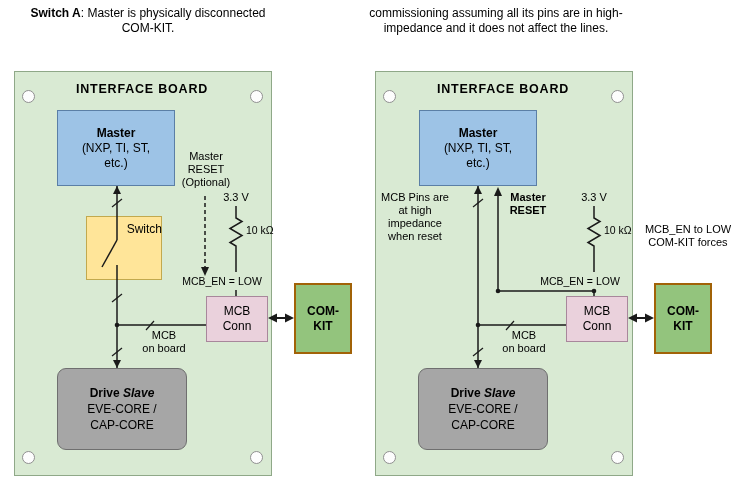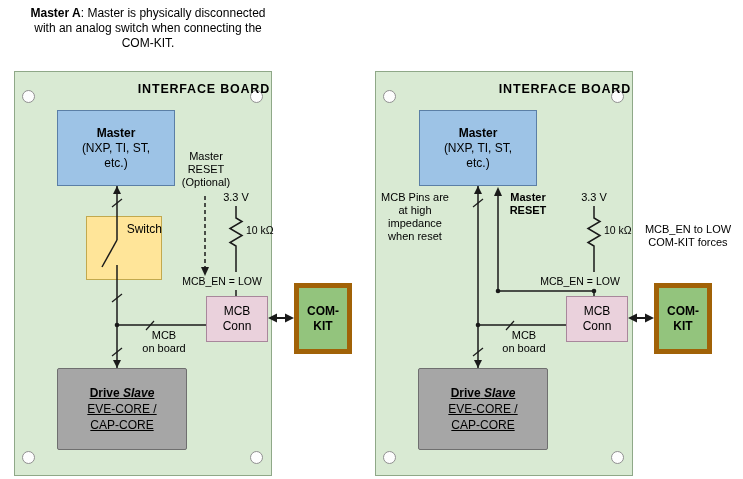--- a/index.html
+++ b/index.html
@@ -4,41 +4,40 @@
 <style>
   html,body{margin:0;padding:0;background:#fff;}
   .canvas{position:relative;width:743px;height:479px;background:#ffffff;
           font-family:"Liberation Sans",sans-serif;color:#000;overflow:hidden;}
   .abs{position:absolute;}
   .hdr{font-size:12px;line-height:15px;text-align:center;z-index:4;}
   .b{font-weight:bold;}
   .i{font-style:italic;}
   .board{background:#d9ead3;border:1px solid #8fa888;z-index:1;}
   .hole{width:11px;height:11px;border-radius:50%;background:#fdfdfd;border:1px solid #909090;z-index:2;}
-  .btitle{font-size:12.5px;font-weight:bold;letter-spacing:0.8px;text-align:right;z-index:2;}
+  .btitle{font-size:12.5px;font-weight:bold;letter-spacing:0.8px;text-align:center;z-index:2;}
   .box{display:flex;flex-direction:column;align-items:center;justify-content:center;
        text-align:center;font-size:12px;line-height:15px;z-index:2;box-sizing:border-box;}
   .master{background:#9dc3e6;border:1px solid #5b7fa6;}
   .swbox{background:#ffe599;border:1px solid #c2a94e;}
   .conn{background:#ead1dc;border:1px solid #a8879b;}
-  .comkit{background:#93c47d;border:5px solid #a16207;font-weight:bold;}
-  .slavebox{background:#a6a6a6;border:1px solid #6f6f6f;border-radius:2px;line-height:16px;text-decoration:underline;}
+  .comkit{background:#93c47d;border:2px solid #a16207;font-weight:bold;}
+  .slavebox{background:#a6a6a6;border:1px solid #6f6f6f;border-radius:9px;line-height:16px;}
   .lbl{font-size:11px;line-height:13px;text-align:center;z-index:4;}
   .lbl10{font-size:10.5px;line-height:12px;text-align:center;z-index:4;}
   .swlbl{font-size:12px;text-align:right;z-index:4;}
   .wires{left:0;top:0;z-index:5;pointer-events:none;}
 </style>
 </head>
 <body>
 
 <div class="canvas">
 
   <div class="abs hdr" style="left:8px;top:6px;width:280px;">
-    <div><span class="b">Master A</span><span>: Master is physically disconnected</span></div>
-    <div>with an analog switch when connecting the</div>
+    <div><span class="b">Switch A</span><span>: Master is physically disconnected</span></div>
     <div>COM-KIT.</div>
   </div>
 
   <div class="abs board" style="left:14px;top:71px;width:256px;height:403px;"></div>
   <div class="abs hole" style="left:22px;top:90px;"></div>
   <div class="abs hole" style="left:250px;top:90px;"></div>
   <div class="abs hole" style="left:22px;top:451px;"></div>
   <div class="abs hole" style="left:250px;top:451px;"></div>
   <div class="abs btitle" style="left:14px;top:82px;width:256px;">INTERFACE BOARD</div>
 
@@ -76,20 +75,22 @@
     <div>on board</div>
   </div>
 
   <div class="abs box slavebox" style="left:57px;top:368px;width:130px;height:82px;">
     <div><span class="b">Drive</span> <span class="b i">Slave</span></div>
     <div>EVE-CORE /</div>
     <div>CAP-CORE</div>
   </div>
 
   <div class="abs hdr" style="left:350px;top:6px;width:292px;">
+    <div>commissioning assuming all its pins are in high-</div>
+    <div>impedance and it does not affect the lines.</div>
   </div>
 
   <div class="abs board" style="left:375px;top:71px;width:256px;height:403px;"></div>
   <div class="abs hole" style="left:383px;top:90px;"></div>
   <div class="abs hole" style="left:611px;top:90px;"></div>
   <div class="abs hole" style="left:383px;top:451px;"></div>
   <div class="abs hole" style="left:611px;top:451px;"></div>
   <div class="abs btitle" style="left:375px;top:82px;width:256px;">INTERFACE BOARD</div>
 
   <div class="abs box master" style="left:419px;top:110px;width:118px;height:76px;">

